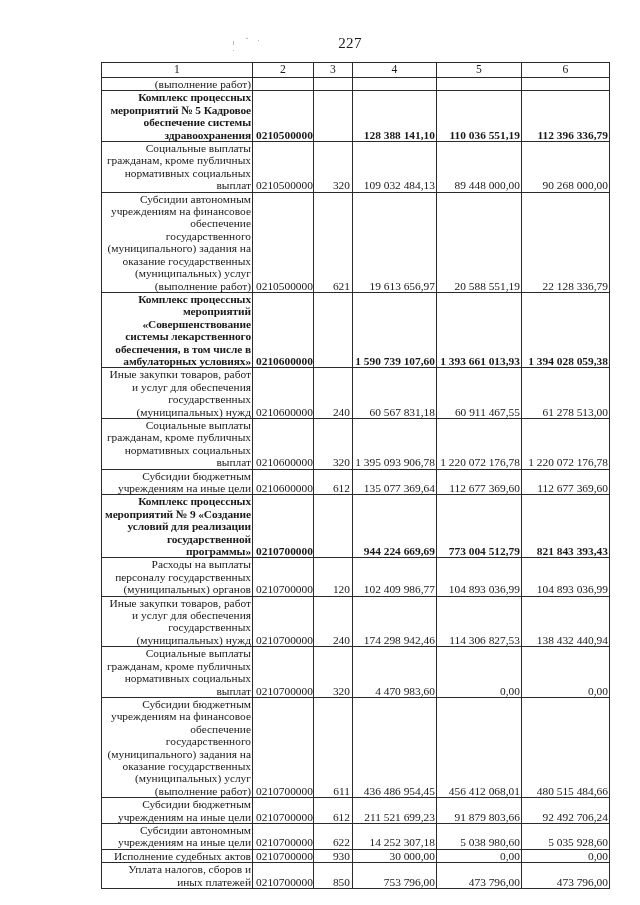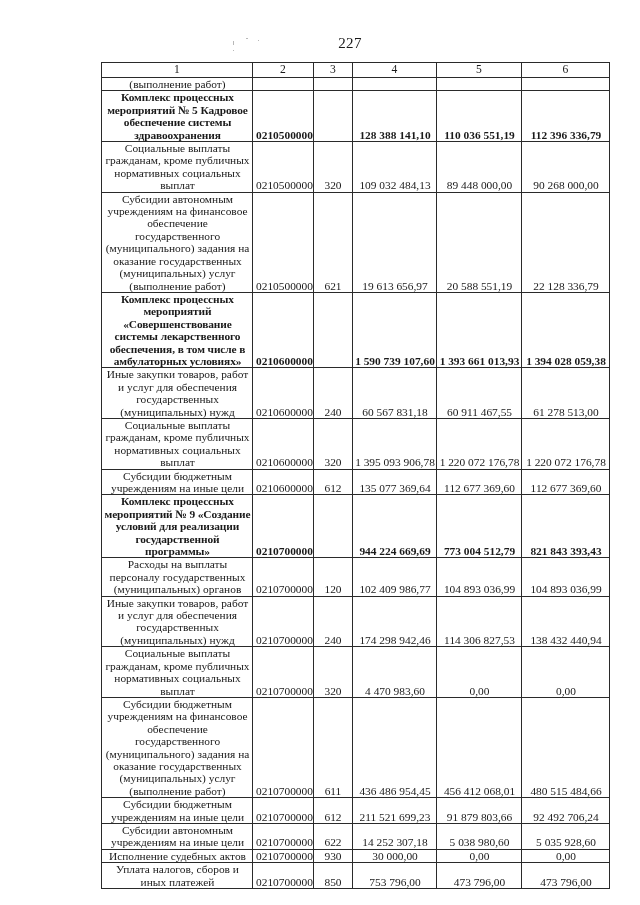--- a/index.html
+++ b/index.html
@@ -47,33 +47,33 @@
     white-space: nowrap;
   }
   table.budget th {
     text-align: center;
     vertical-align: middle;
     height: 14px;
     font-size: 11.6px;
   }
   table.budget td.name {
     white-space: normal;
-    text-align: center;
+    text-align: right;
     padding-left: 2px;
     padding-right: 1px;
   }
   table.budget td.code {
     text-align: right;
     padding-left: 3px;
   }
   table.budget td.vr {
-    text-align: center;
+    text-align: right;
   }
   table.budget td.num {
-    text-align: center;
+    text-align: right;
     padding-right: 1px;
   }
   tr.bold td {
     font-weight: bold;
   }
   tr.bold td.name {
     letter-spacing: -0.1px;
     margin-top: 37px;
   }
   col.c1 { width: 151px; }

